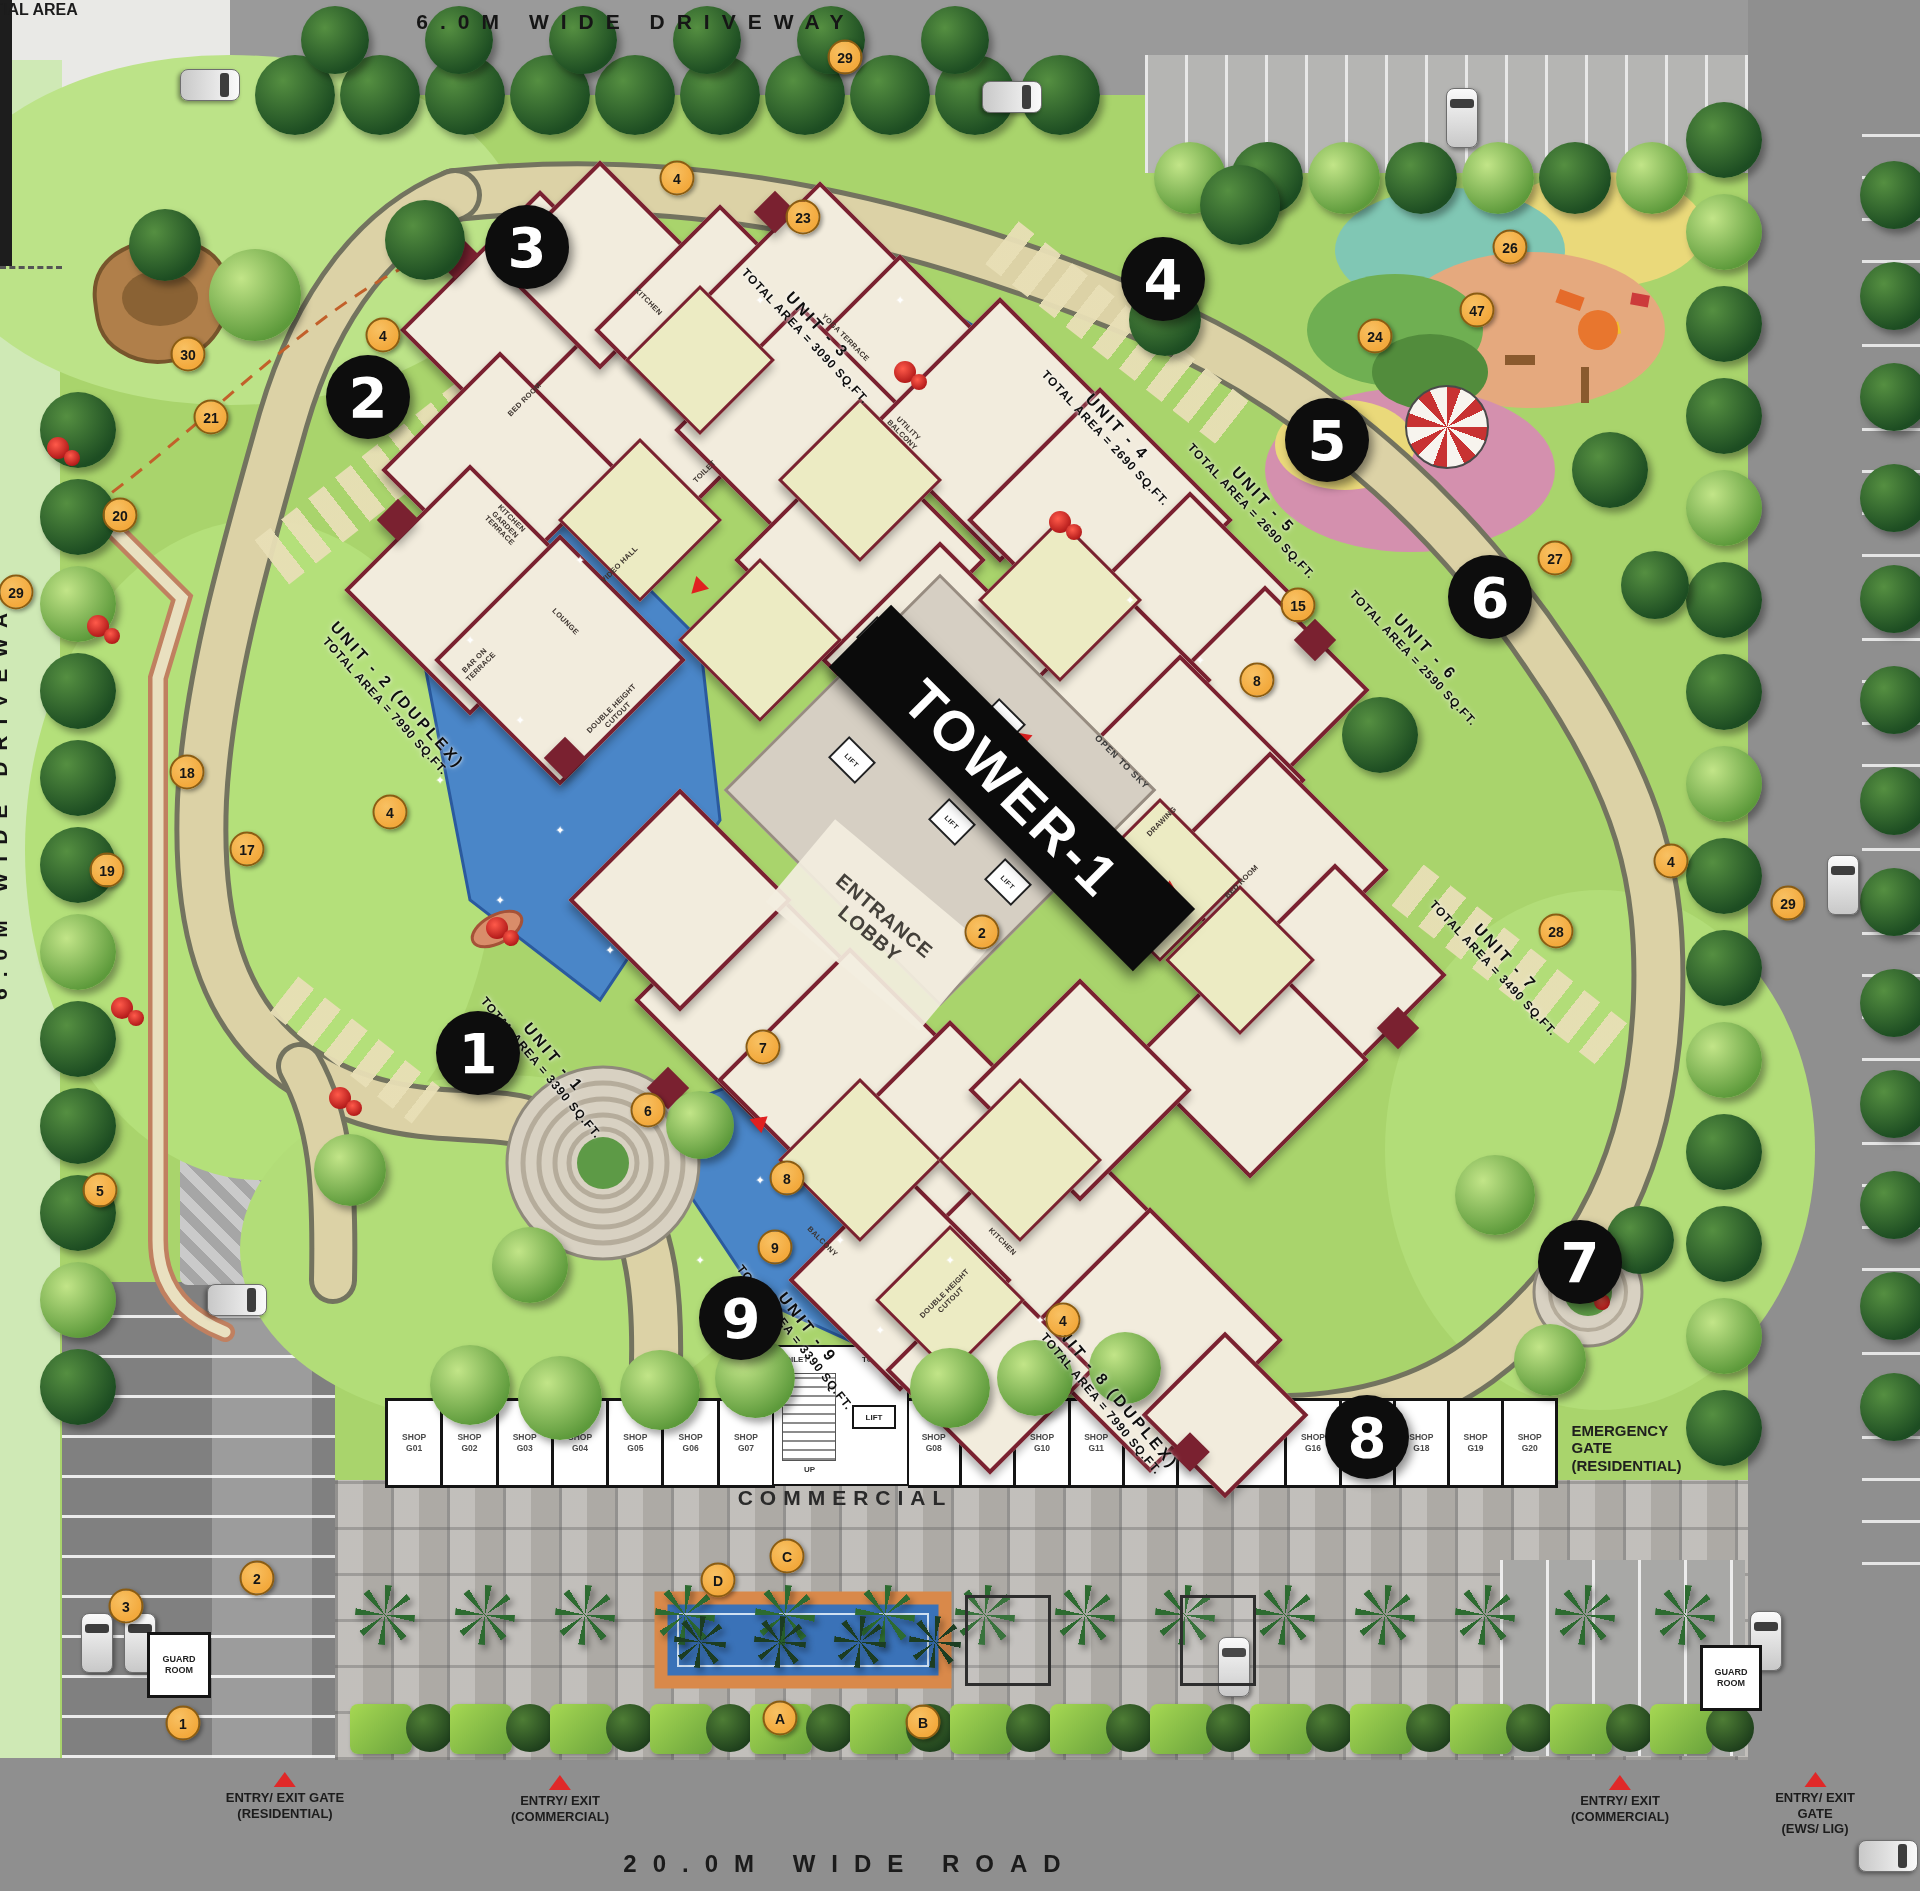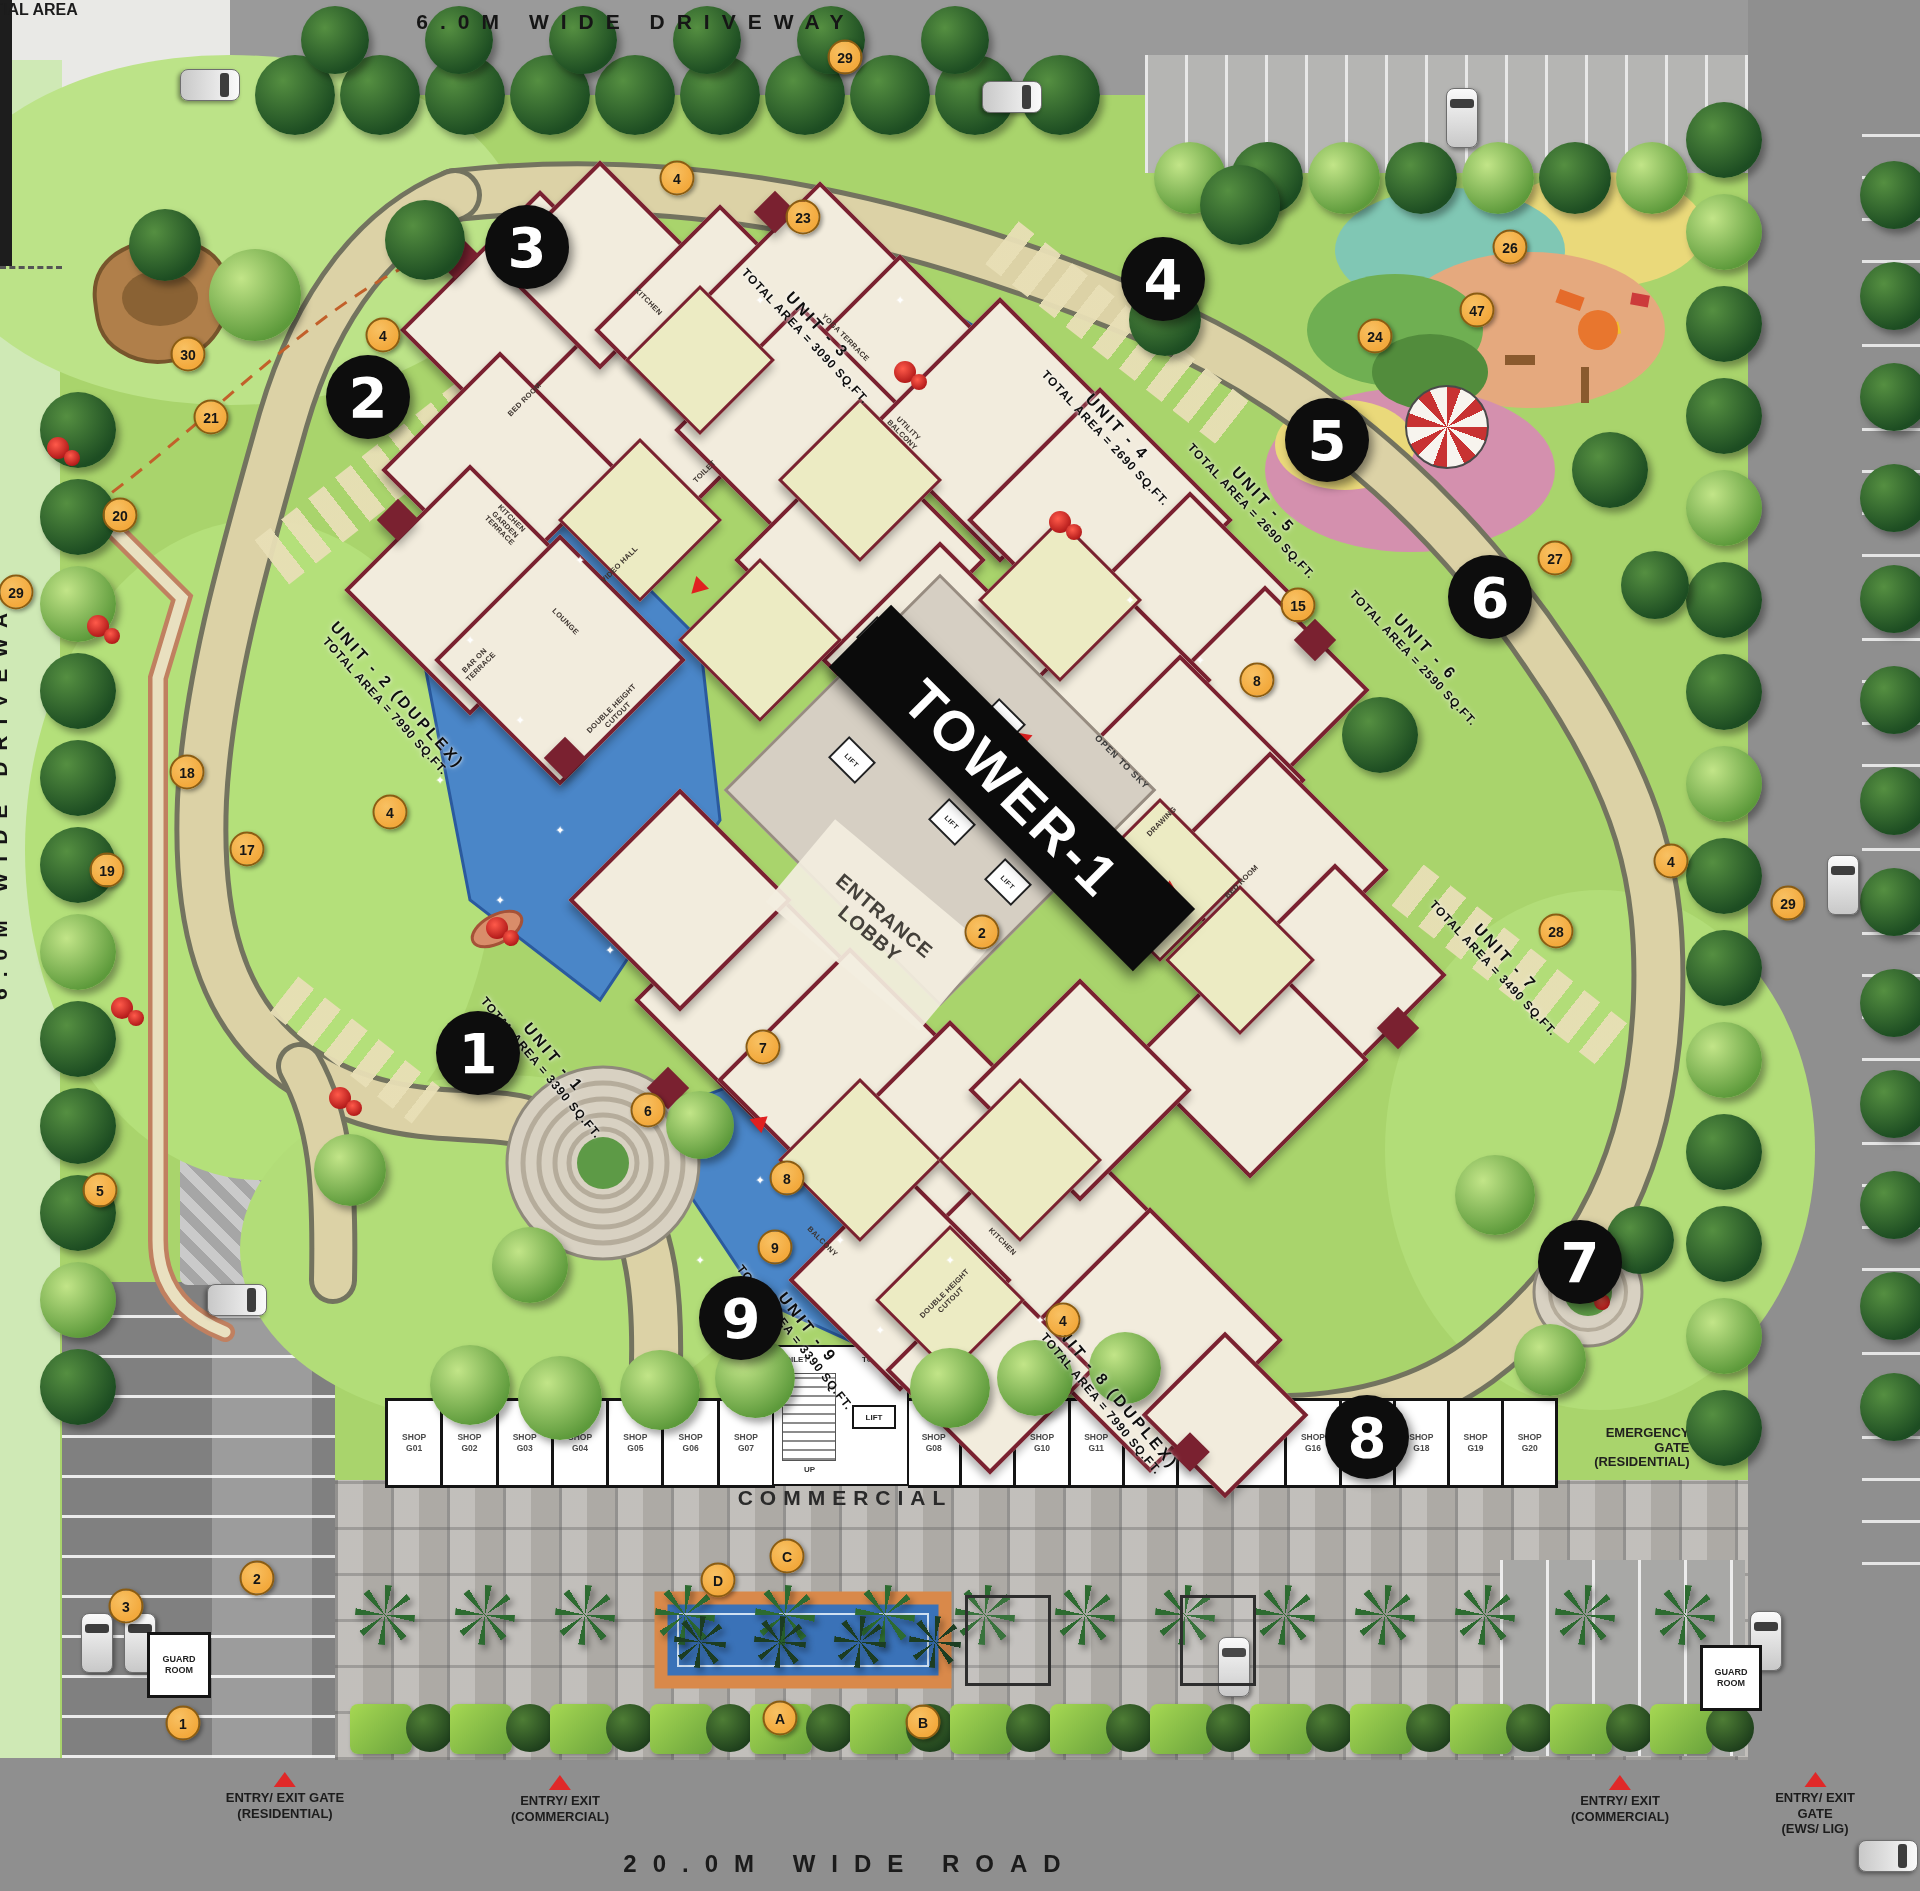--- a/index.html
+++ b/index.html
@@ -54,21 +54,21 @@
   
   #shops-row{position:absolute;left:385px;top:1398px;height:84px;z-index:3;display:flex;}
   .shop-cell{height:84px;background:#fff;border-right:3px solid #141414;border-top:3px solid #141414;border-bottom:3px solid #141414;
      display:flex;flex-direction:column;align-items:center;justify-content:center;font-size:8.5px;font-weight:bold;color:#4a4a4a;line-height:1.25;}
   .shop-cell:first-child{border-left:3px solid #141414;}
   #stairs{position:absolute;left:772px;top:1345px;width:133px;height:137px;background:#fff;border:2px solid #141414;z-index:3;}
   #stairs .hatch{position:absolute;left:8px;top:26px;width:52px;height:86px;background:repeating-linear-gradient(0deg,#8c8c8c 0 2px,rgba(0,0,0,0) 2px 9px);border:1px solid #555;}
   #stairs .lbl{position:absolute;font-size:8px;font-weight:bold;color:#333;}
   #stairs .liftbox{position:absolute;left:78px;top:58px;width:40px;height:20px;border:2px solid #141414;display:flex;align-items:center;justify-content:center;font-size:8px;font-weight:bold;color:#222;}
   #emergency-cell{position:absolute;left:1558px;top:1400px;width:145px;height:96px;display:flex;align-items:center;justify-content:center;z-index:3;}
-  #emergency-cell div{width:118px;text-align:right;font-size:13px;font-weight:bold;color:#20201e;line-height:1.15;}
+  #emergency-cell div{width:118px;text-align:left;font-size:15px;font-weight:bold;color:#20201e;line-height:1.15;}
   
   #deco{position:absolute;left:0;top:0;width:100%;height:100%;z-index:5;pointer-events:none;}
   .tree{position:absolute;border-radius:50%;transform:translate(-50%,-50%);box-shadow:4px 5px 7px rgba(0,0,0,.35);}
   .tree.d{background:radial-gradient(circle at 35% 32%,#558f41,#1d4d22 72%);}
   .tree.b{background:radial-gradient(circle at 35% 32%,#c2e588,#5d9a3b 74%);}
   .palm{position:absolute;border-radius:50%;transform:translate(-50%,-50%);
      background:repeating-conic-gradient(#2d6b31 0 13deg,rgba(0,0,0,0) 13deg 45deg);filter:drop-shadow(3px 4px 3px rgba(0,0,0,.4));}
   .palm.dark{background:repeating-conic-gradient(#1c3d22 0 13deg,rgba(0,0,0,0) 13deg 45deg);}
   .car{position:absolute;width:30px;height:58px;background:linear-gradient(#fafafa,#c8c8c8);border:1px solid #6e6e6e;border-radius:8px;
      transform:translate(-50%,-50%) rotate(var(--r));box-shadow:2px 2px 4px rgba(0,0,0,.4);}

